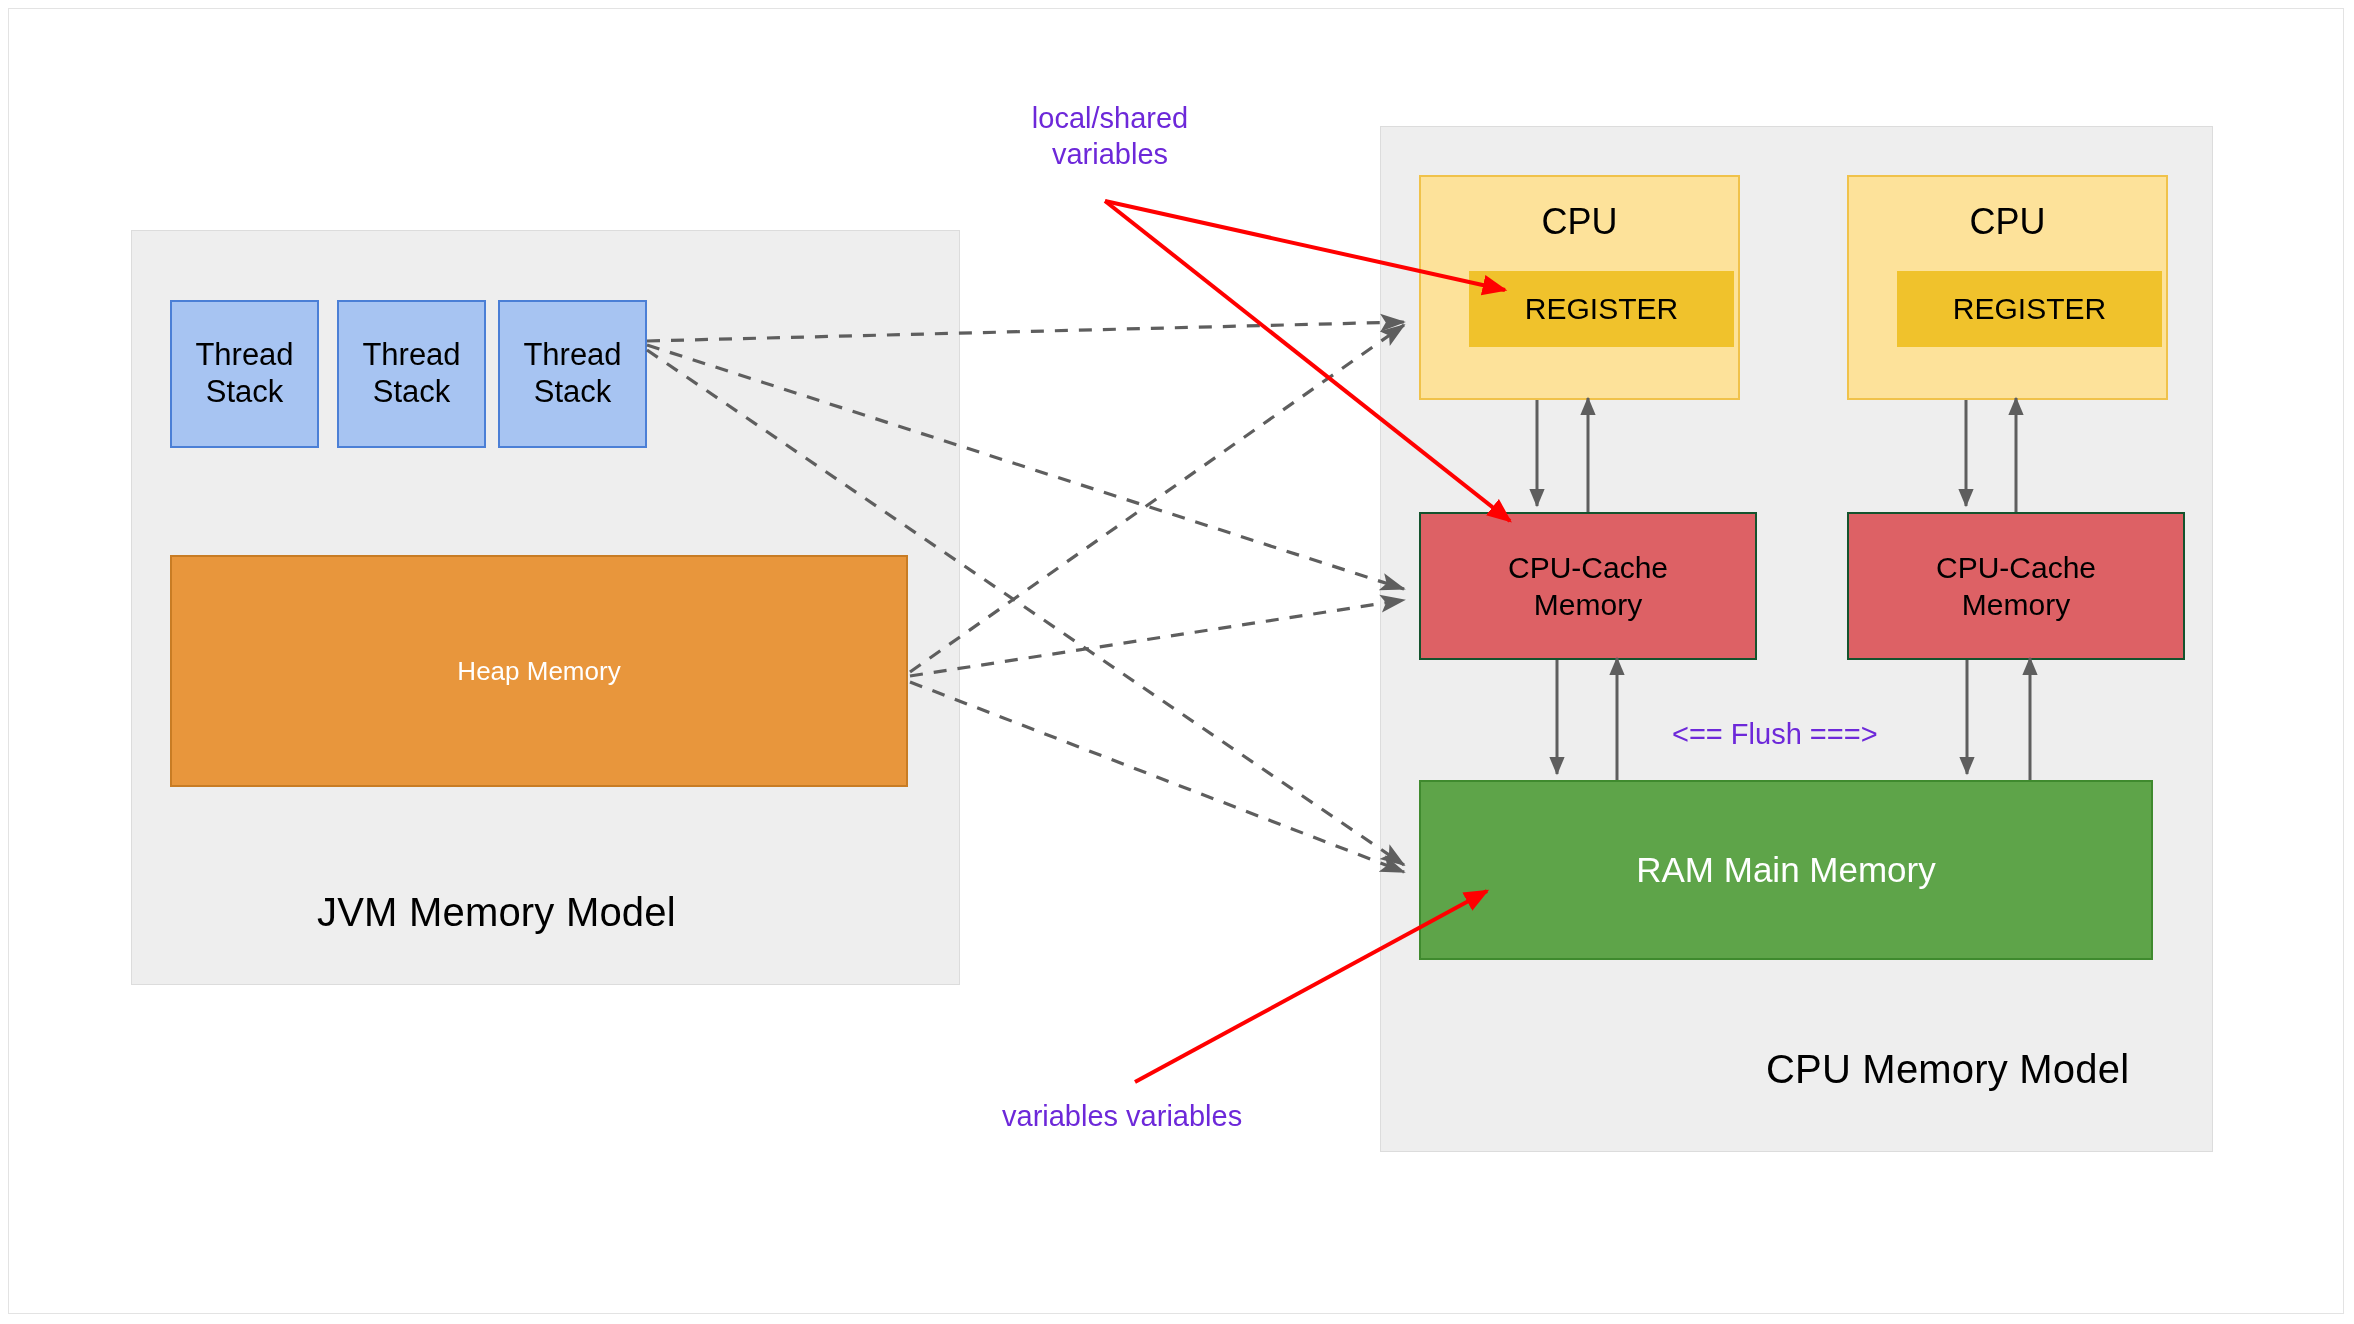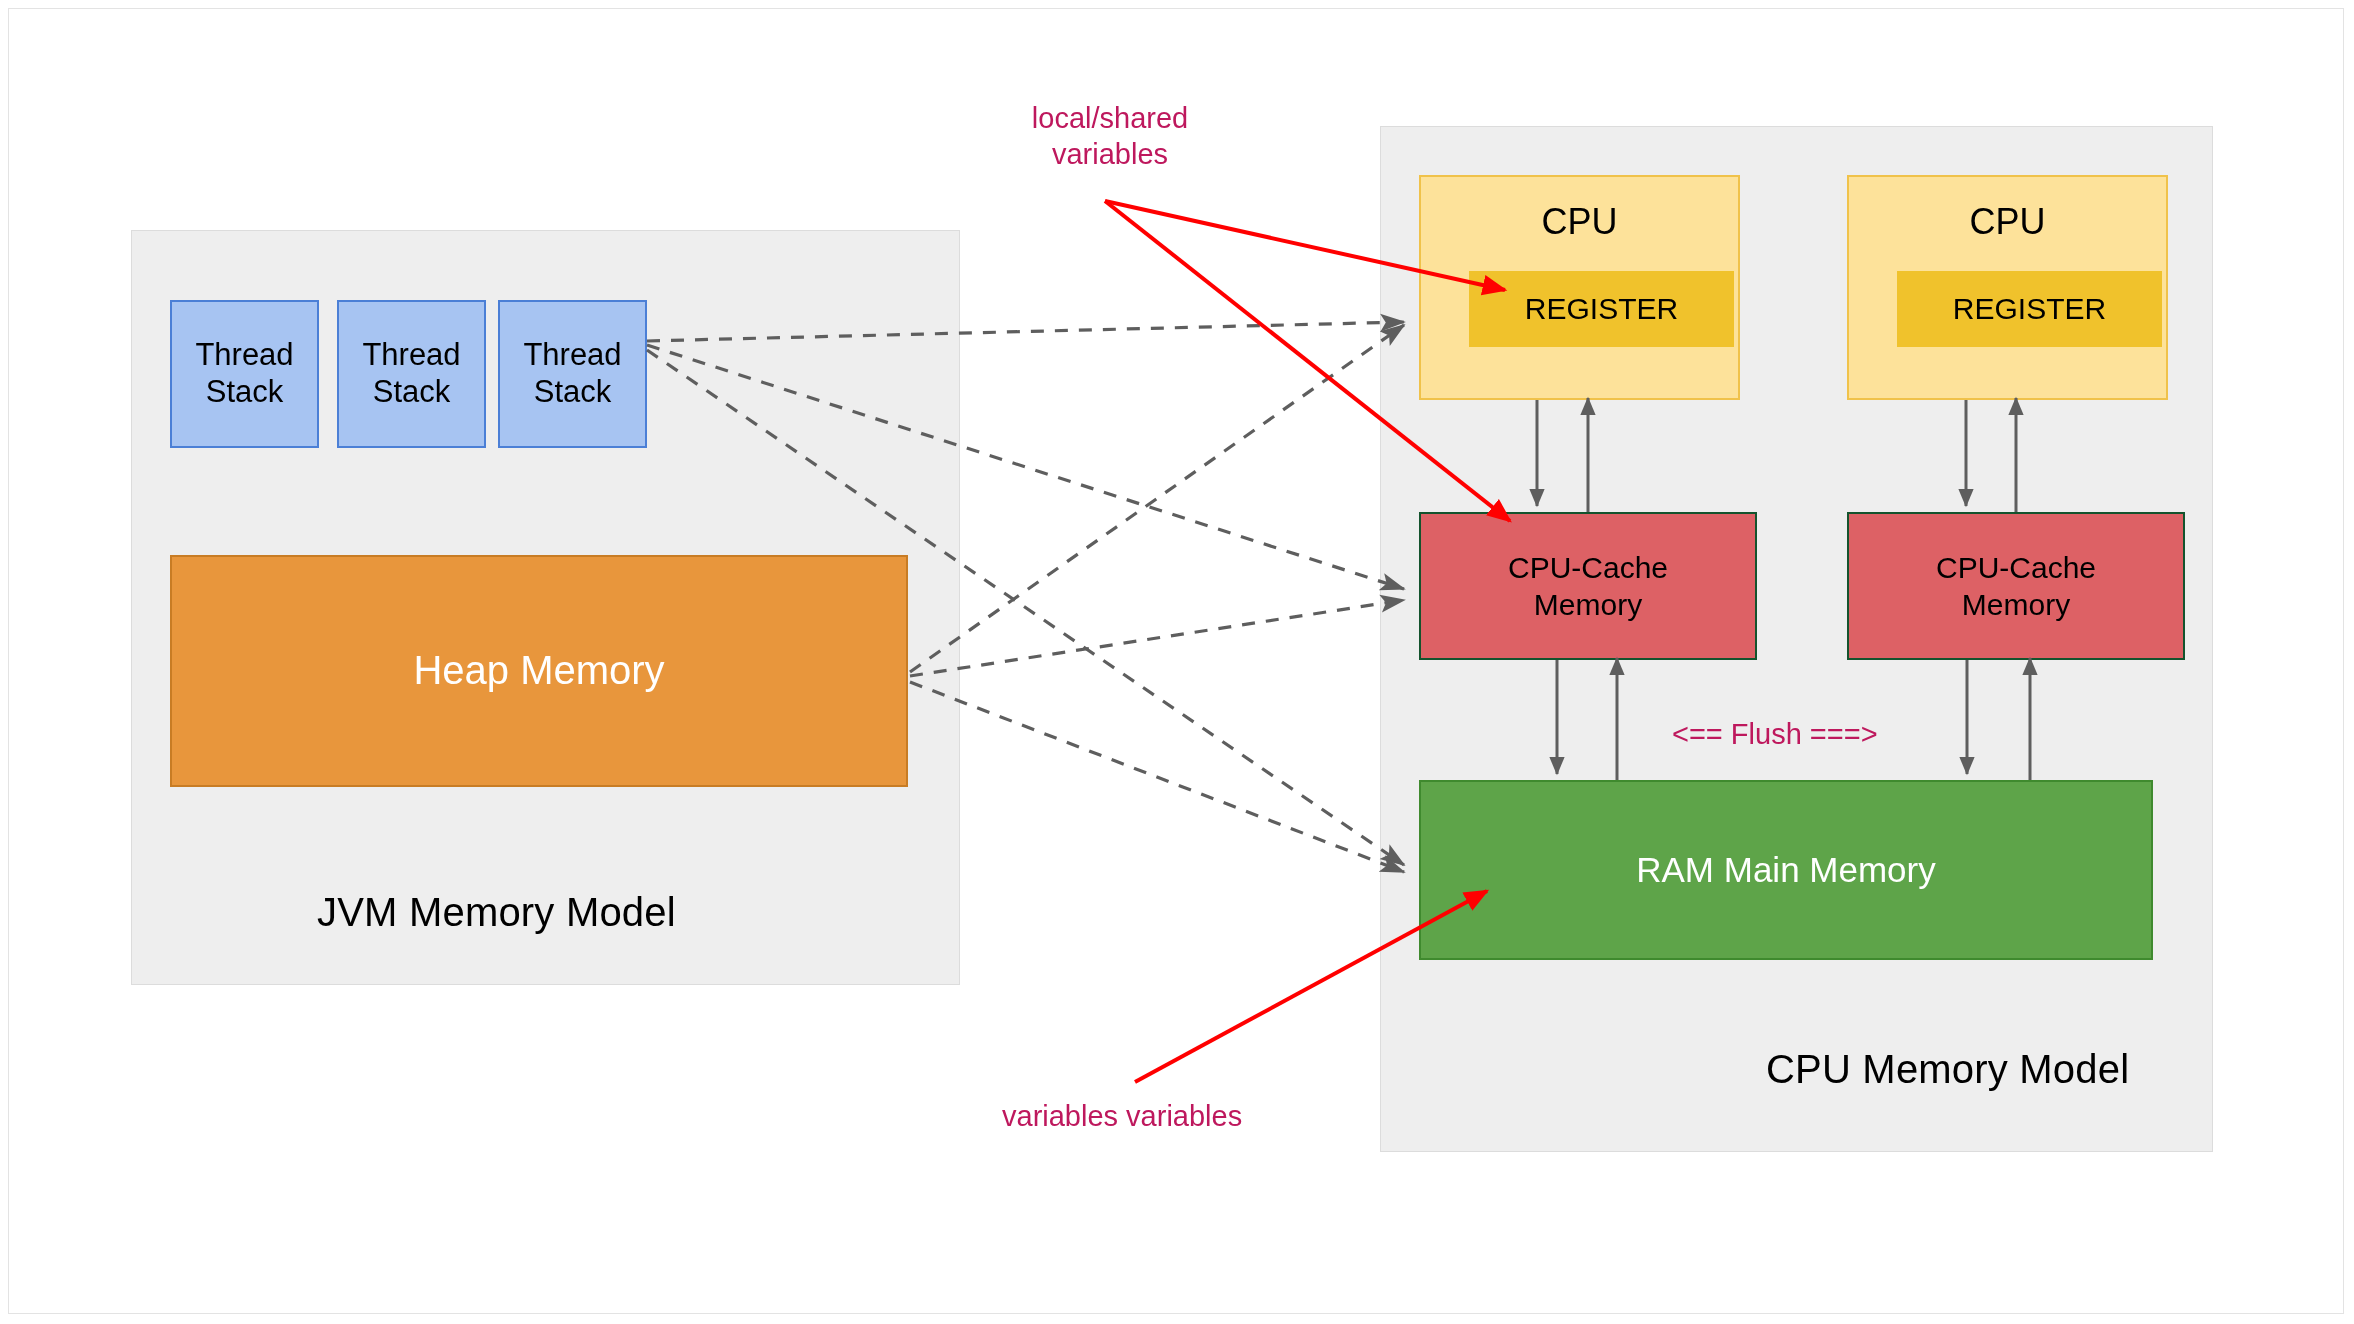--- a/index.html
+++ b/index.html
@@ -82,21 +82,21 @@
   #thread-stack-2 { left: 337px; }
   #thread-stack-3 { left: 498px; }
 
   #heap-memory {
     left: 170px;
     top: 555px;
     width: 738px;
     height: 232px;
     background: #e8963c;
     border: 2px solid #c87c24;
-    font-size: 40px;
+    font-size: 26px;
     color: #ffffff;
   }
 
   .cpu-box {
     position: absolute;
     background: #fde29a;
     border: 2px solid #f0c24a;
     box-sizing: border-box;
     top: 175px;
     width: 321px;
@@ -158,21 +158,21 @@
     box-sizing: border-box;
     display: flex;
     align-items: center;
     justify-content: center;
     font-size: 35px;
     color: #ffffff;
   }
 
   .annot {
     position: absolute;
-    color: #be185d;
+    color: #6d28d9;
     font-size: 29px;
     white-space: nowrap;
     text-align: center;
     line-height: 1.25;
   }
   #annot-local-shared {
     left: 1015px;
     top: 100px;
     width: 190px;
     white-space: normal;

